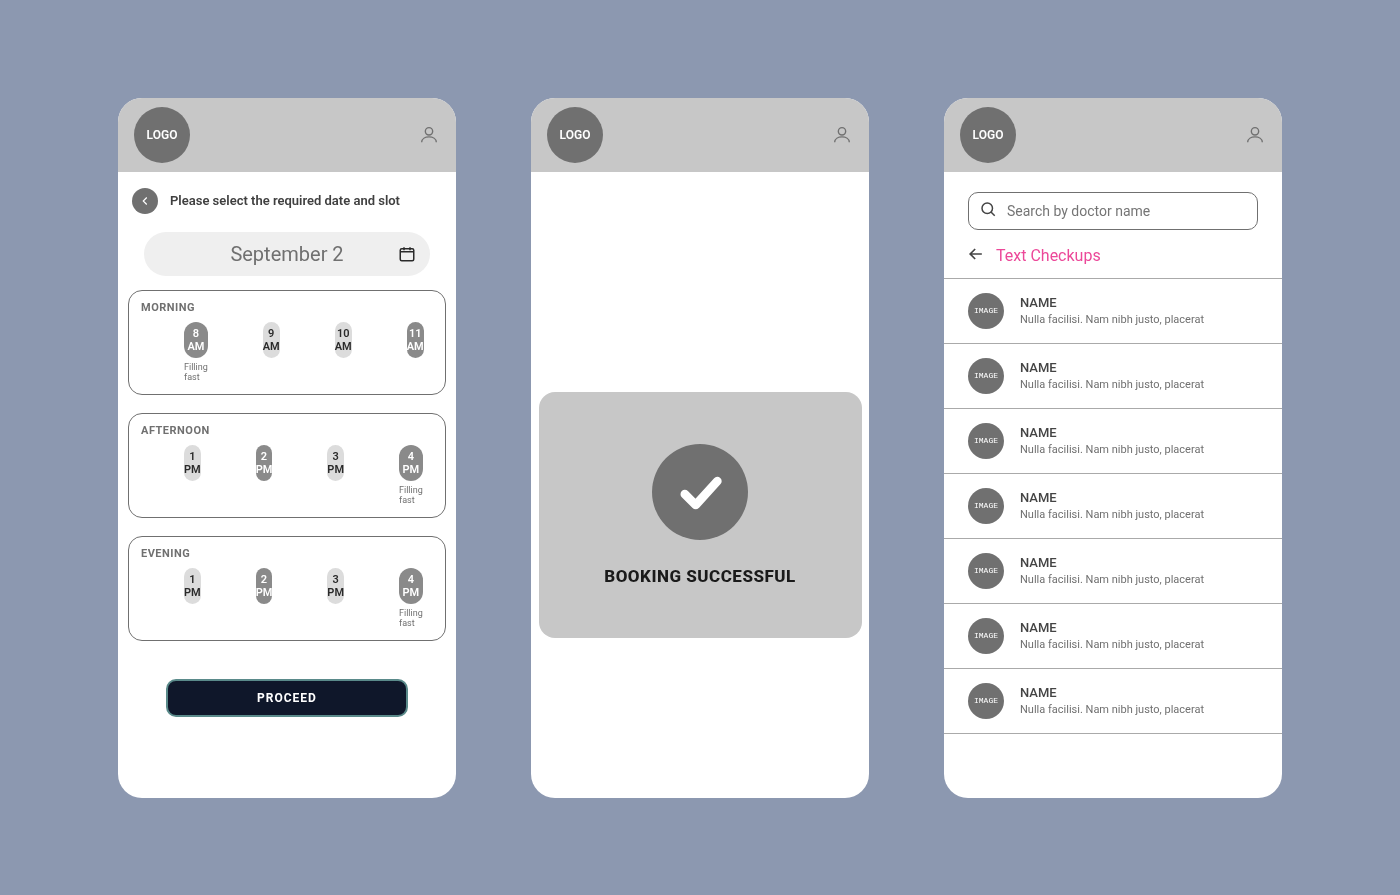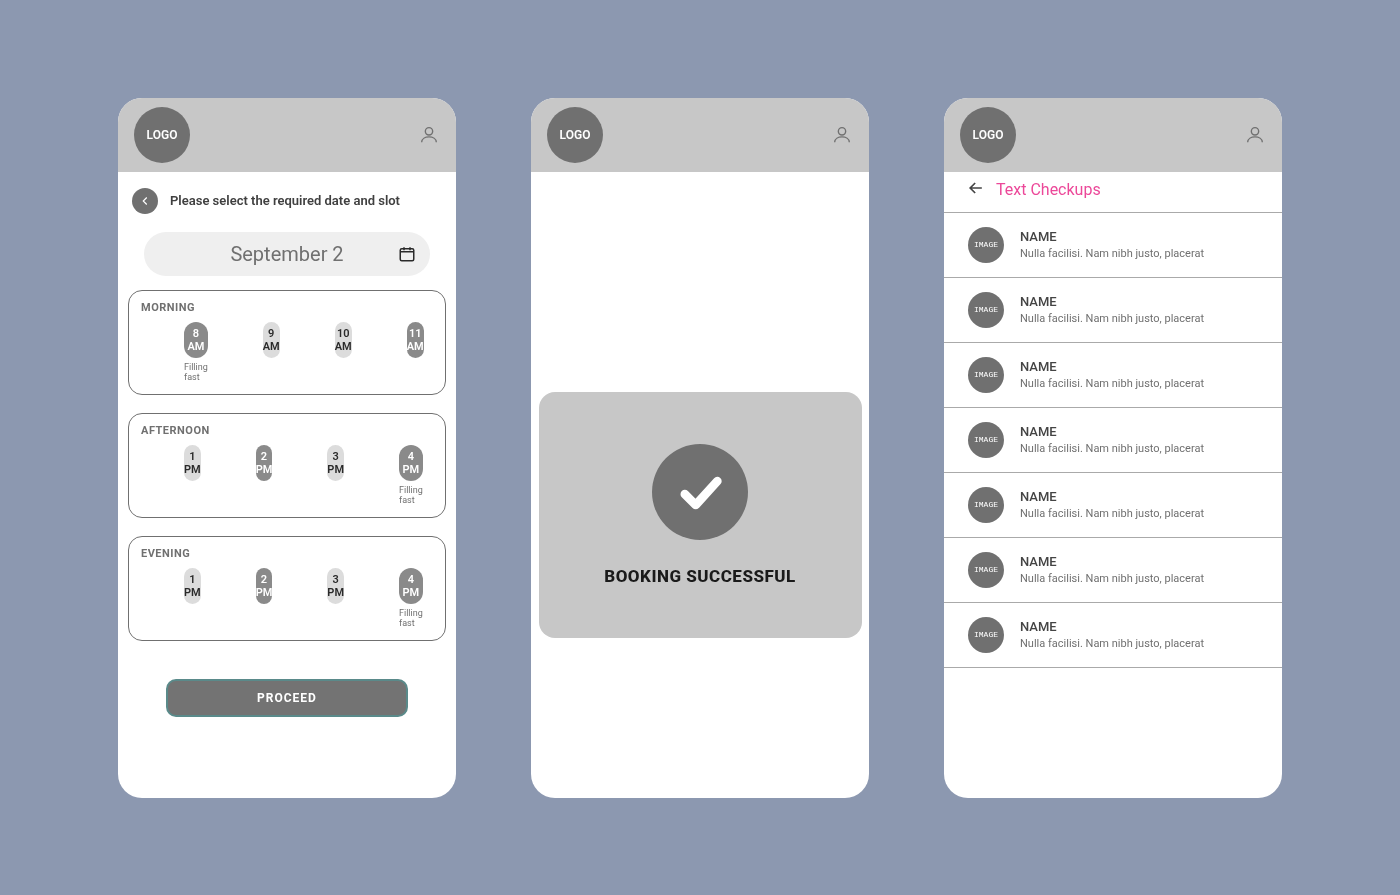--- a/index.html
+++ b/index.html
@@ -21,21 +21,21 @@
 .calendar-icon { position: absolute; right: 14px; width: 18px; height: 18px; }
 .calendar-icon svg { width: 100%; height: 100%; stroke: #2a2a2a; fill: none; stroke-width: 2; }
 .slot-group { margin: 0 10px 18px; border: 1.5px solid #707070; border-radius: 14px; padding: 10px 8px 12px; }
 .slot-group-title { font-size: 11px; font-weight: 700; color: #707070; letter-spacing: 0.5px; margin-bottom: 8px; padding-left: 4px; }
 .slot-row { display: flex; gap: 8px; }
 .slot-cell { display: flex; flex-direction: column; align-items: flex-start; flex: 1; margin-left: 47px; }
 .slot-chip { width: 100%; padding: 5px 0; border-radius: 12px; font-size: 11px; font-weight: 600; text-align: center; border: none; cursor: pointer; }
 .slot-chip.light { background: #dcdcdc; color: #2a2a2a; }
 .slot-chip.dark { background: #8a8a8a; color: #fff; }
 .slot-note { font-size: 9px; color: #707070; margin-top: 4px; }
-.proceed-btn { margin: 38px 48px 0; background: #737373; color: #fff; border: 2.5px solid #5a8a8a; border-radius: 10px; height: 38px; display: flex; align-items: center; justify-content: center; font-size: 12px; font-weight: 700; letter-spacing: 1px; cursor: pointer; }
+.proceed-btn { margin: 38px 48px 0; background: #0f172a; color: #fff; border: 2.5px solid #5a8a8a; border-radius: 10px; height: 38px; display: flex; align-items: center; justify-content: center; font-size: 12px; font-weight: 700; letter-spacing: 1px; cursor: pointer; }
 
 
 .s2-body { display: flex; align-items: center; justify-content: center; padding-top: 60px; }
 .success-card { width: 323px; height: 246px; background: #c7c7c7; border-radius: 16px; display: flex; flex-direction: column; align-items: center; justify-content: center; gap: 26px; }
 .check-circle { width: 96px; height: 96px; border-radius: 50%; background: #707070; display: flex; align-items: center; justify-content: center; }
 .check-circle svg { width: 52px; height: 52px; stroke: #fff; fill: none; stroke-width: 4; stroke-linecap: round; stroke-linejoin: round; }
 .success-text { font-size: 17px; font-weight: 800; color: #1a1a1a; letter-spacing: 0.5px; }
 
 
 .search-wrap { padding: 20px 24px 8px; }
@@ -179,20 +179,31 @@
   <div class="phone-header">
     <div class="logo">LOGO</div>
     <div class="profile-icon">
       <svg viewBox="0 0 24 24">
           <circle cx="12" cy="8" r="4"></circle>
           <path d="M4 20c0-4 4-6 8-6s8 2 8 6"></path>
         </svg>
     </div>
   </div>
   <div class="phone-body">
+    <div class="search-wrap">
+      <div class="search-box">
+        <span>
+          <svg viewBox="0 0 24 24">
+              <circle cx="11" cy="11" r="7"></circle>
+              <path d="M21 21l-5-5"></path>
+            </svg>
+        </span>
+        <input class="search-input" placeholder="Search by doctor name" style="">
+      </div>
+    </div>
     <div class="s3-backrow">
       <span>
         <svg viewBox="0 0 24 24">
             <path d="M19 12H5M11 6l-6 6 6 6"></path>
           </svg>
       </span>
       <span class="s3-backtext">Text Checkups</span>
     </div>
     <div class="doctor-list" id="doctor-list">
         <div class="doctor-row">

